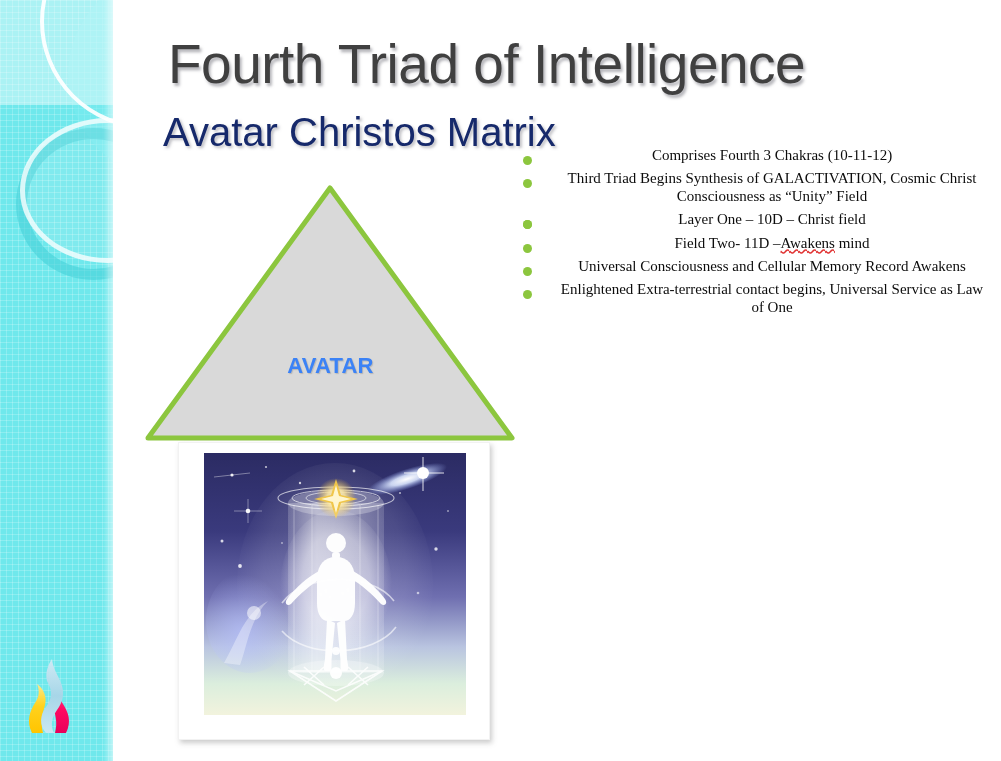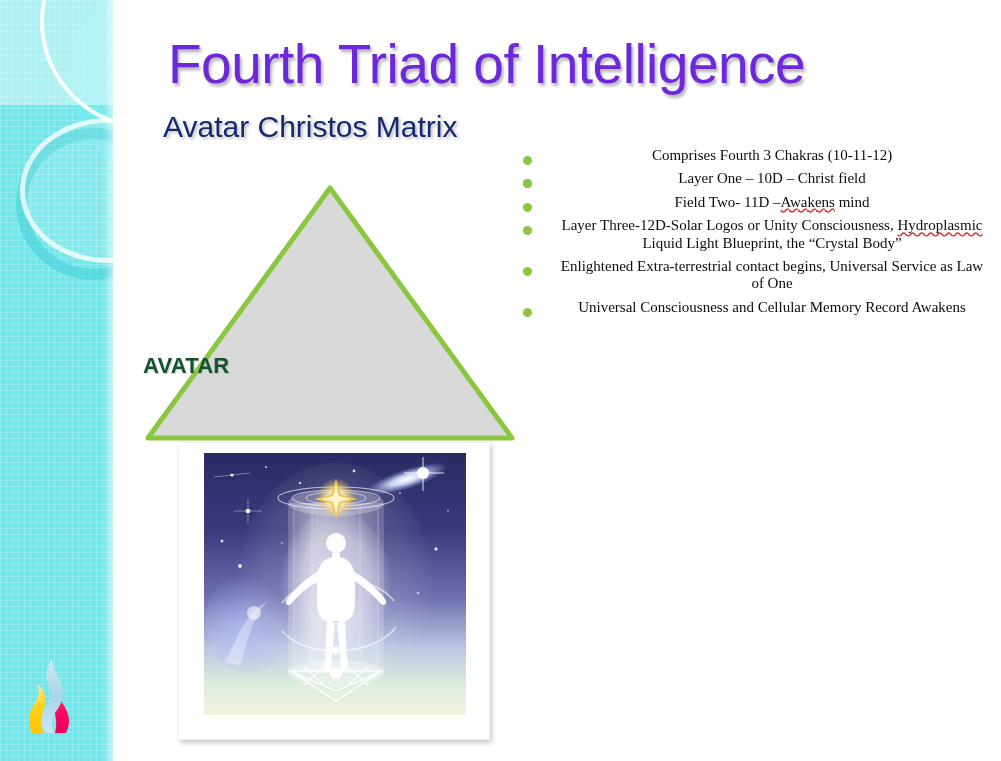--- a/index.html
+++ b/index.html
@@ -79,47 +79,48 @@
   }
 
   
   .slide-title {
     position: absolute;
     left: 168px; top: 36px;
     width: 790px;
     font-size: 55px;
     font-weight: normal;
     letter-spacing: -0.5px;
-    color: #6d28d9;
+    color: #404040;
     text-shadow: 2px 3px 3px rgba(120,120,130,0.55);
     line-height: 1.05;
     white-space: nowrap;
   }
   .slide-subtitle {
     position: absolute;
     left: 163px; top: 110px;
-    font-size: 30px;
+    font-size: 40px;
     font-weight: normal;
     color: #16296B;
     text-shadow: 2px 2px 3px rgba(125,125,135,0.5);
     white-space: nowrap;
   }
 
   
   .triangle-wrap {
     position: absolute;
     left: 143px; top: 182px;
     width: 375px; height: 262px;
   }
   .triangle-wrap svg { display: block; }
   .triangle-label {
     position: absolute;
     left: 0; top: 168px;
     width: 375px;
-    color: #14532d;
+    text-align: center;
+    color: #3b82f6;
     font-size: 22px;
     font-weight: bold;
     line-height: 1.45;
     letter-spacing: 0.2px;
     text-shadow: 1px 1px 1px rgba(150,150,150,0.5);
   }
 
   
   .photo-frame {
     position: absolute;
@@ -357,34 +358,34 @@
   </div>
 </div>
 
 <div class="bullets">
   <div class="bullet-item">
     <span class="bullet-dot"></span>
     <span>Comprises Fourth 3 Chakras (10-11-12)</span>
   </div>
   <div class="bullet-item">
     <span class="bullet-dot"></span>
+    <span>Third Triad Begins Synthesis of GALACTIVATION, Cosmic Christ Consciousness as “Unity” Field</span>
+  </div>
+  <div class="bullet-item">
+    <span class="bullet-dot"></span>
   </div>
   <div class="bullet-item">
     <span class="bullet-dot"></span>
     <span>Layer One – 10D – Christ field</span>
   </div>
   <div class="bullet-item">
     <span class="bullet-dot"></span>
     <span>Field Two- 11D –</span><span class="misspelled">Awakens</span><span> mind</span>
   </div>
   <div class="bullet-item">
     <span class="bullet-dot"></span>
-    <span>Layer Three-12D-Solar Logos or Unity Consciousness, </span><span class="misspelled">Hydroplasmic</span><span> Liquid Light Blueprint, the “Crystal Body”</span>
+    <span>Universal Consciousness and Cellular Memory Record Awakens</span>
   </div>
   <div class="bullet-item">
     <span class="bullet-dot"></span>
     <span>Enlightened Extra-terrestrial contact begins, Universal Service as Law of One</span>
   </div>
-  <div class="bullet-item">
-    <span class="bullet-dot"></span>
-    <span>Universal Consciousness and Cellular Memory Record Awakens</span>
-  </div>
 </div>
 
 </body></html>

